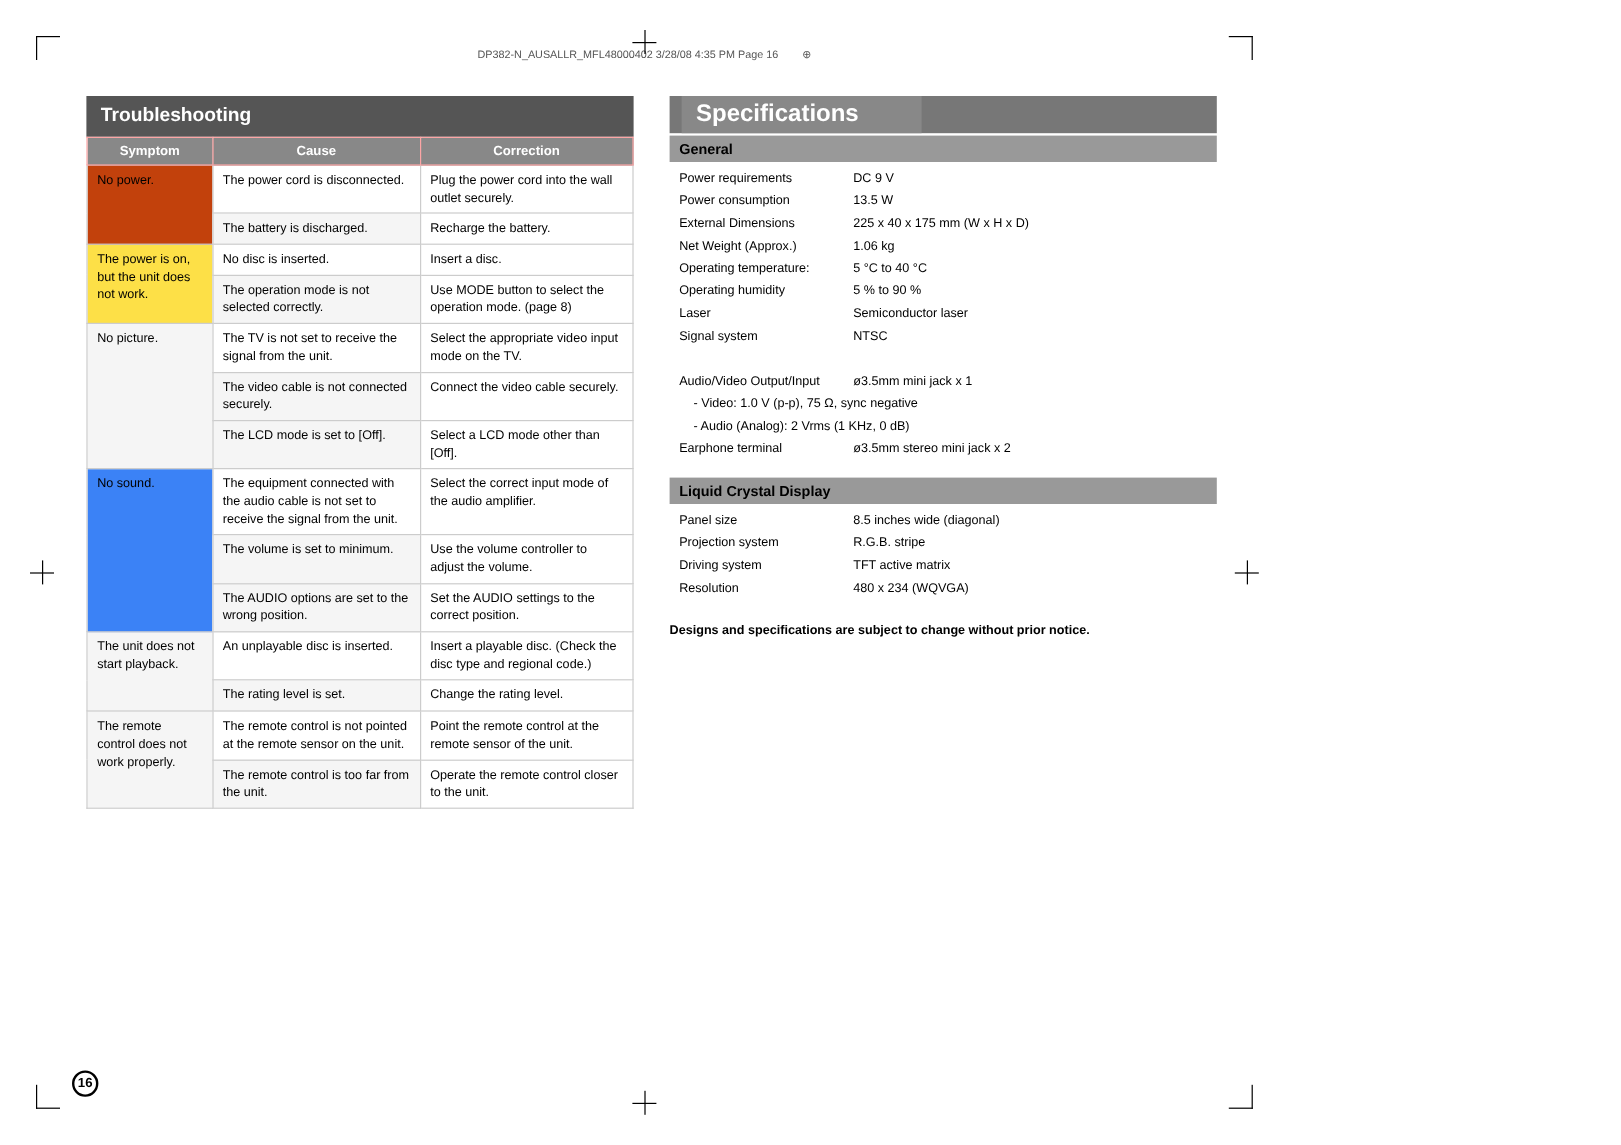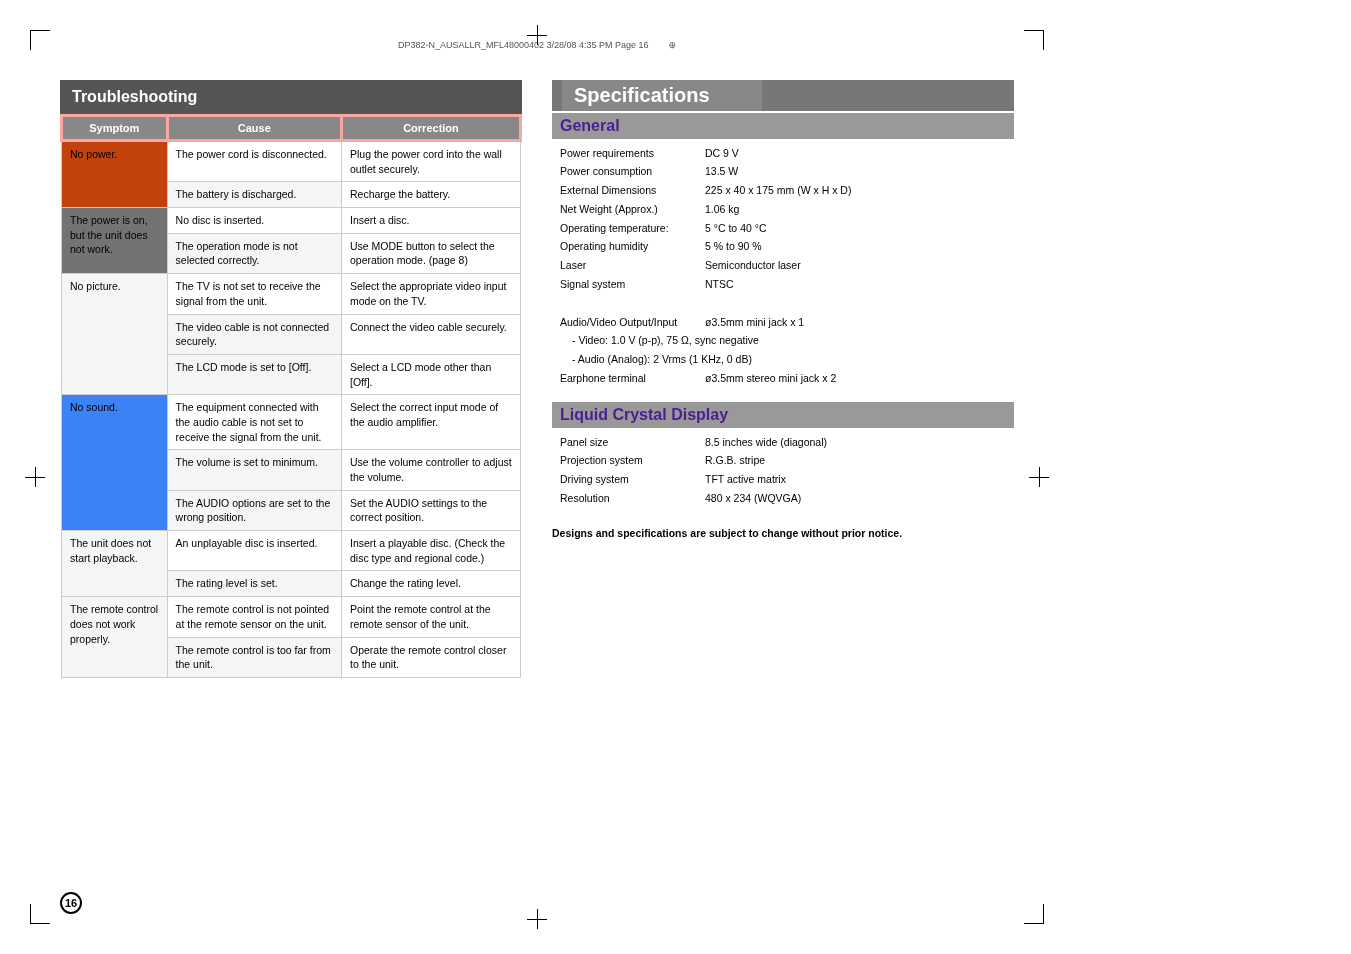--- a/index.html
+++ b/index.html
@@ -58,20 +58,21 @@
     .ch-top { top: 25px; left: 50%; transform: translateX(-50%); }
     .ch-bottom { bottom: 25px; left: 50%; transform: translateX(-50%); }
     .ch-left { left: 25px; top: 50%; transform: translateY(-50%); }
     .ch-right { right: 25px; top: 50%; transform: translateY(-50%); }
 
     
     .content-area {
       display: flex;
       gap: 30px;
       margin-top: 10px;
+      margin-left: 12px;
     }
 
     
     .troubleshooting-section {
       flex: 1;
       max-width: 480px;
     }
 
     .section-title {
       background: #555;
@@ -87,21 +88,21 @@
       border-collapse: collapse;
       border: 1px solid #aaa;
     }
 
     .trouble-table th {
       background: #888;
       color: #fff;
       padding: 5px 8px;
       text-align: center;
       font-size: 11px;
-      border: 3px solid #fca5a5;
+      border: 1px solid #fca5a5;
     }
 
     .trouble-table td {
       padding: 5px 8px;
       vertical-align: top;
       font-size: 10.5px;
       border: 1px solid #ccc;
       line-height: 1.4;
     }
 
@@ -168,22 +169,22 @@
       border-radius: 50%;
       width: 22px;
       height: 22px;
       display: flex;
       align-items: center;
       justify-content: center;
     }
 
     .specs-section-label {
       background: #999;
-      color: #4c1d95;
-      font-size: 16px;
+      color: #000000;
+      font-size: 12px;
       font-weight: bold;
       padding: 4px 8px;
     }
 
     .specs-inner-content {
       padding: 5px 8px 6px 8px;
     }
 
     .specs-group {
       margin-bottom: 8px;
@@ -226,21 +227,21 @@
         <tr>
               <td rowspan="2" style="font-weight: normal; font-size: 10.5px; vertical-align: top; background: #c2410c;">No power.</td>
               <td>The power cord is disconnected.</td>
               <td>Plug the power cord into the wall outlet securely.</td>
             </tr>
             <tr>
               <td>The battery is discharged.</td>
               <td>Recharge the battery.</td>
             </tr>
             <tr>
-              <td rowspan="2" style="font-weight: normal; font-size: 10.5px; vertical-align: top; background: #737373;">The power is on, but the unit does not work.</td>
+              <td rowspan="2" style="font-weight: normal; font-size: 10.5px; vertical-align: top; background: #fde047;">The power is on, but the unit does not work.</td>
               <td>No disc is inserted.</td>
               <td>Insert a disc.</td>
             </tr>
             <tr>
               <td>The operation mode is not selected correctly.</td>
               <td>Use MODE button to select the operation mode. (page 8)</td>
             </tr>
             <tr>
               <td rowspan="3" style="font-weight: normal; font-size: 10.5px; vertical-align: top; background: rgb(245, 245, 245);">No picture.</td>
               <td>The TV is not set to receive the signal from the unit.</td>

